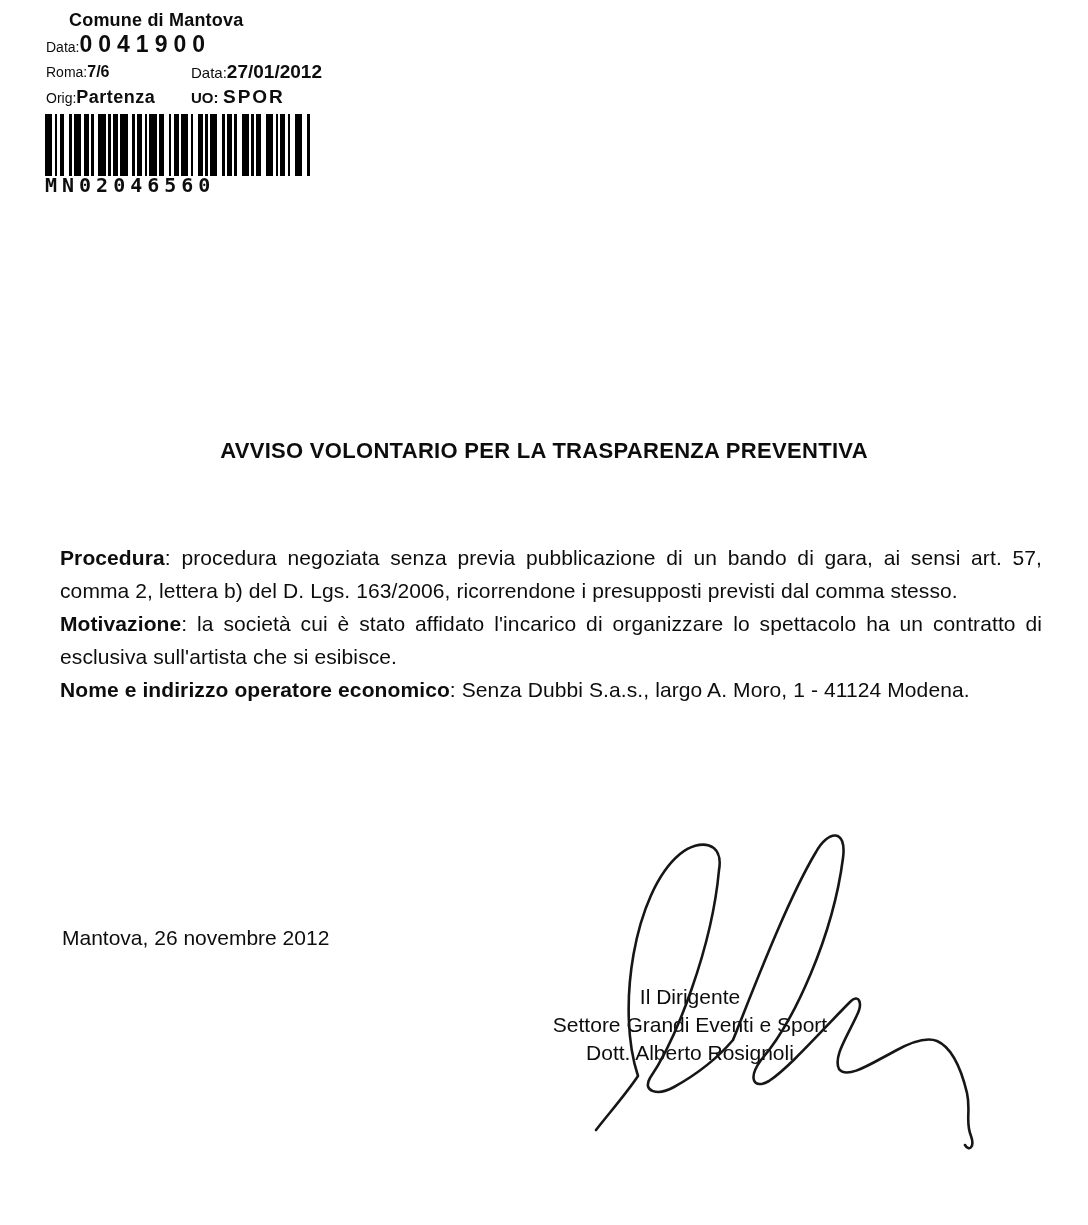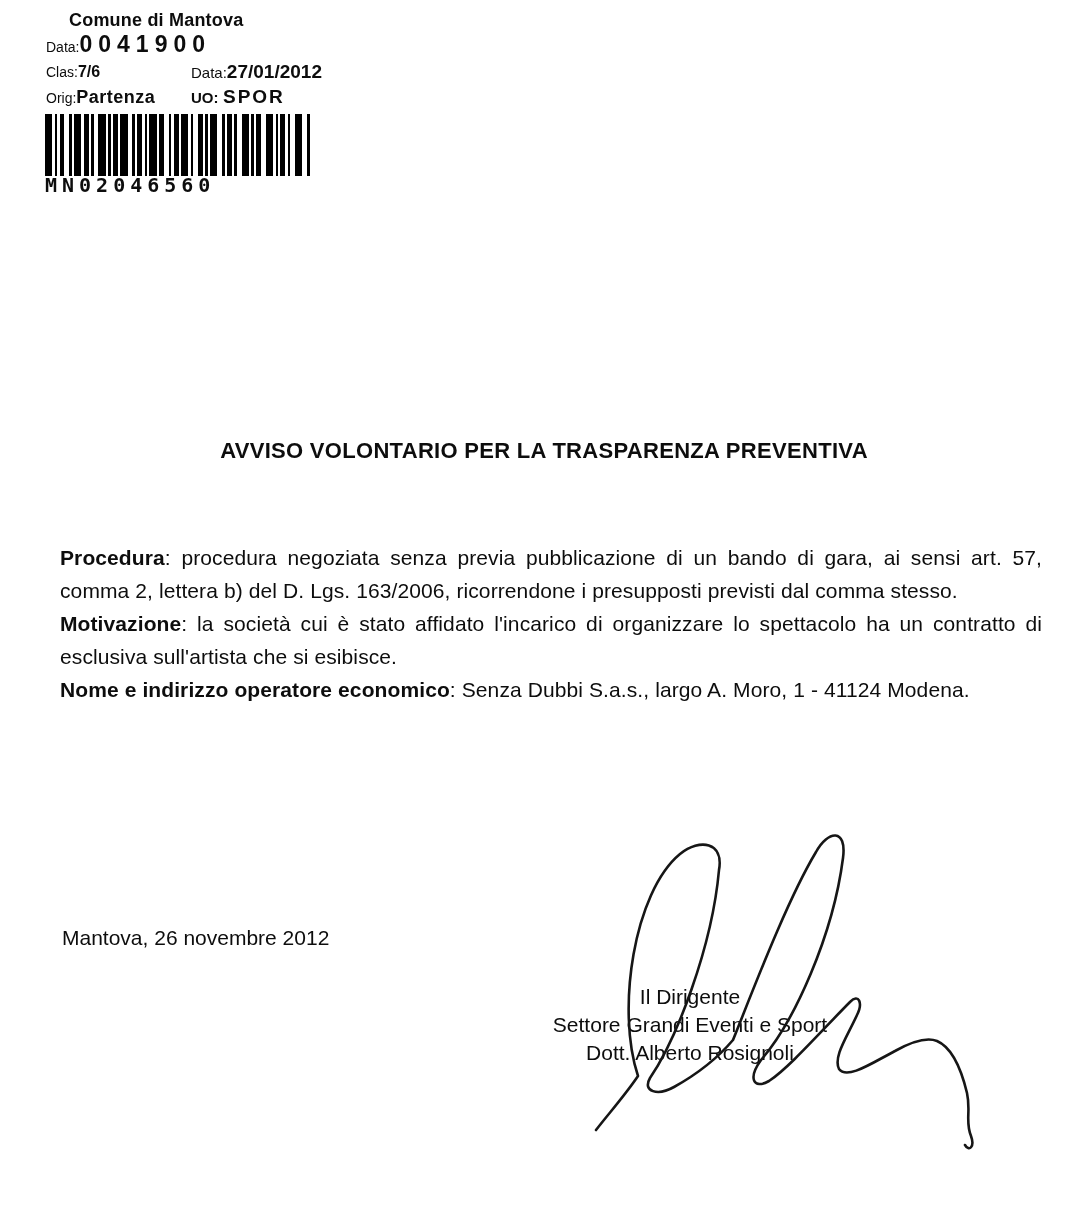--- a/index.html
+++ b/index.html
@@ -57,21 +57,21 @@
 <body>
 
 <div class="page">
 
   <div class="stamp">
     <div class="stamp-office">Comune di Mantova</div>
     <div class="stamp-row">
       <span class="lab">Data:</span><span class="val prot-val">0041900</span>
     </div>
     <div class="stamp-row">
-      <span><span class="lab">Clas:</span><span class="val clas-val">7/6</span></span>
+      <span><span class="lab">Roma:</span><span class="val clas-val">7/6</span></span>
       <span class="col2"><span class="lab data-lab">Data:</span><span class="val data-val">27/01/2012</span></span>
     </div>
     <div class="stamp-row">
       <span><span class="lab">Orig:</span><span class="val orig-val">Partenza</span></span>
       <span class="col2"><span class="lab uo-lab">UO:</span>&nbsp;<span class="val uo-val">SPOR</span></span>
     </div>
   </div>
 
   <div class="barcode">
     <div class="bars">

